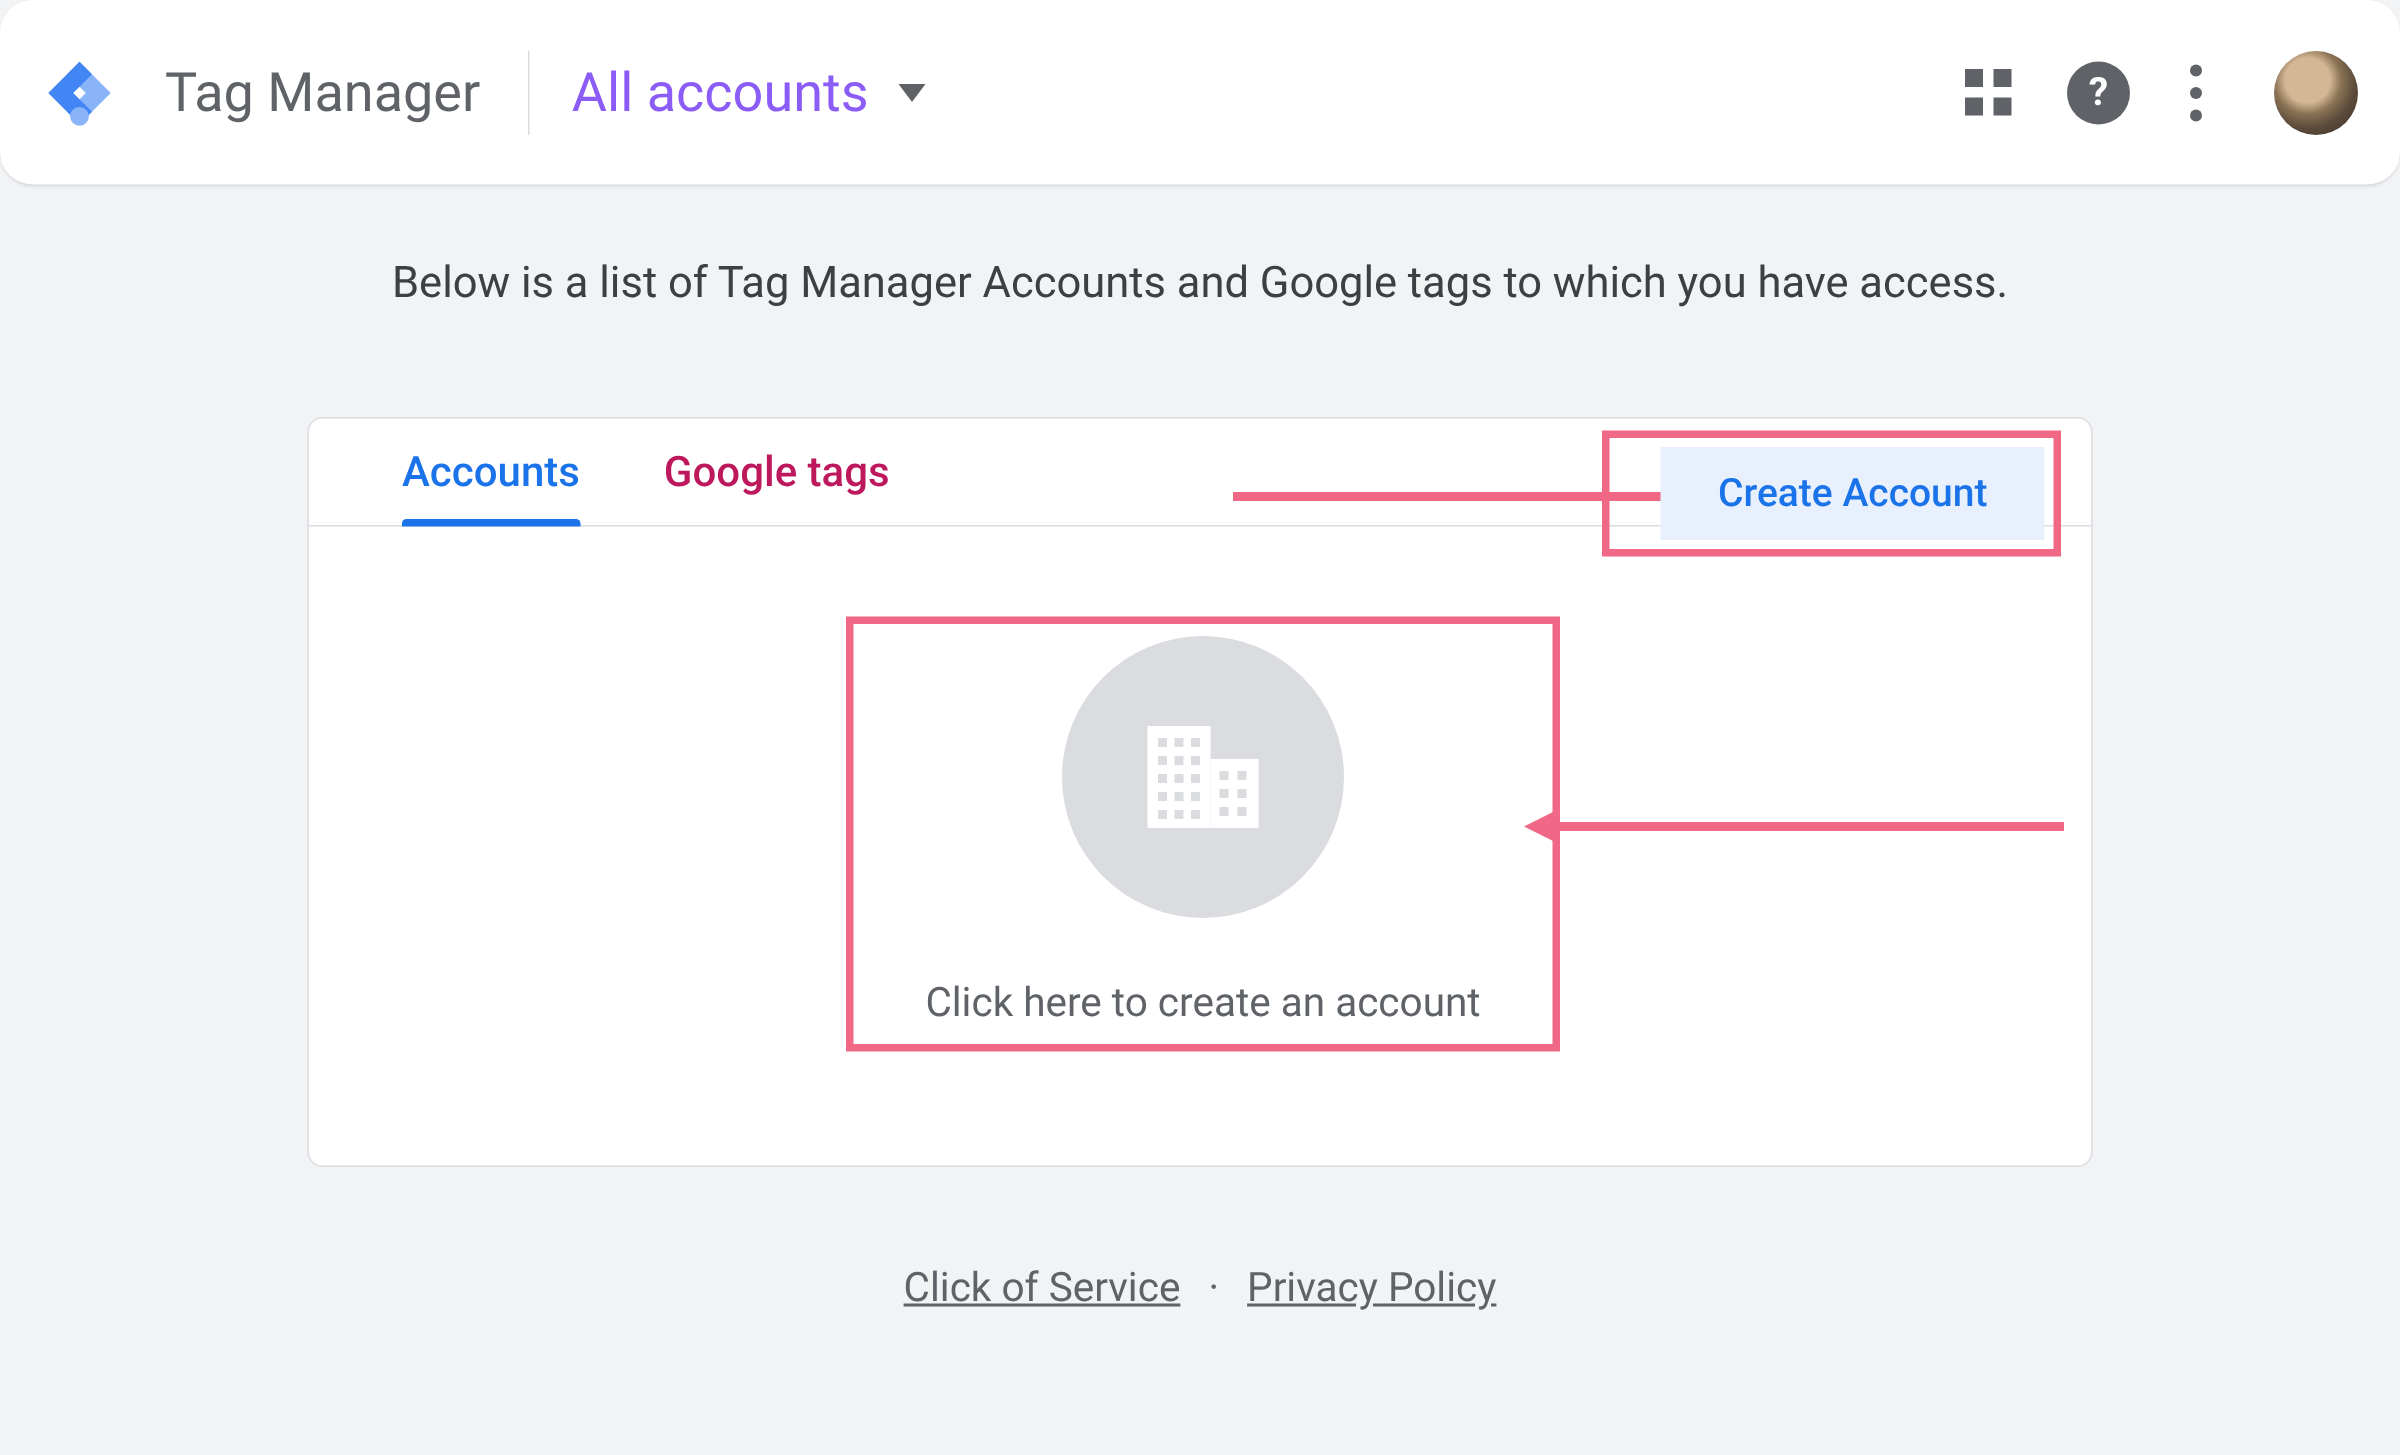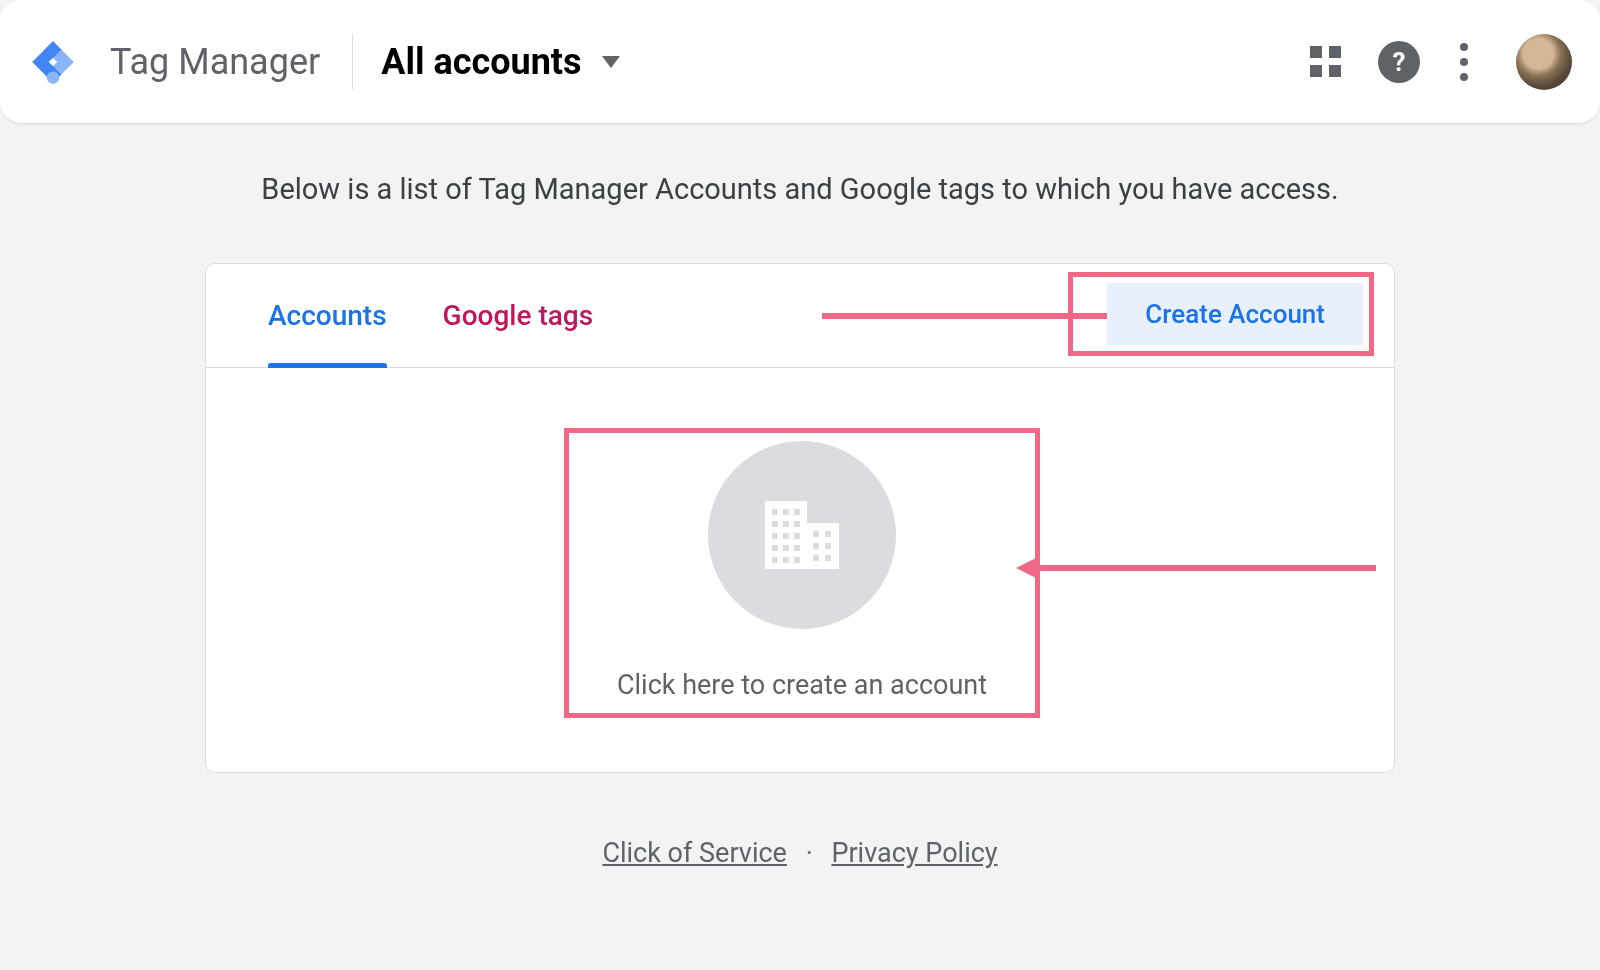--- a/index.html
+++ b/index.html
@@ -38,22 +38,22 @@
     background: #dadce0;
     margin-right: 28px;
   }
   .account-selector {
     display: flex;
     align-items: center;
     cursor: pointer;
   }
   .account-selector-label {
     font-size: 36px;
-    color: #000000;
-    font-weight: 700;
+    color: #8b5cf6;
+    font-weight: 400;
     margin-right: 20px;
   }
   .chevron-down {
     color: #5f6368;
   }
   .header-spacer { flex: 1; }
   .header-actions {
     display: flex;
     align-items: center;
     gap: 36px;
@@ -106,36 +106,36 @@
     cursor: pointer;
     margin-left: 8px;
   }
   .main {
     padding: 0 24px;
   }
   .intro-text {
     text-align: center;
     font-size: 29px;
     color: #3c4043;
-    padding: 48px 0 57px;
+    padding: 48px 0 72px;
     font-weight: 400;
   }
   .card {
     background: #fff;
     border: 1px solid #dadce0;
     border-radius: 10px;
     margin: 0 auto;
     width: 1190px;
     min-height: 500px;
     position: relative;
   }
   .card-header {
     display: flex;
     align-items: center;
-    height: 104px;
+    height: 72px;
     border-bottom: 1px solid #dadce0;
     padding: 0 26px 0 62px;
     position: relative;
   }
   .tabs {
     display: flex;
     gap: 56px;
     height: 100%;
     align-items: center;
   }

